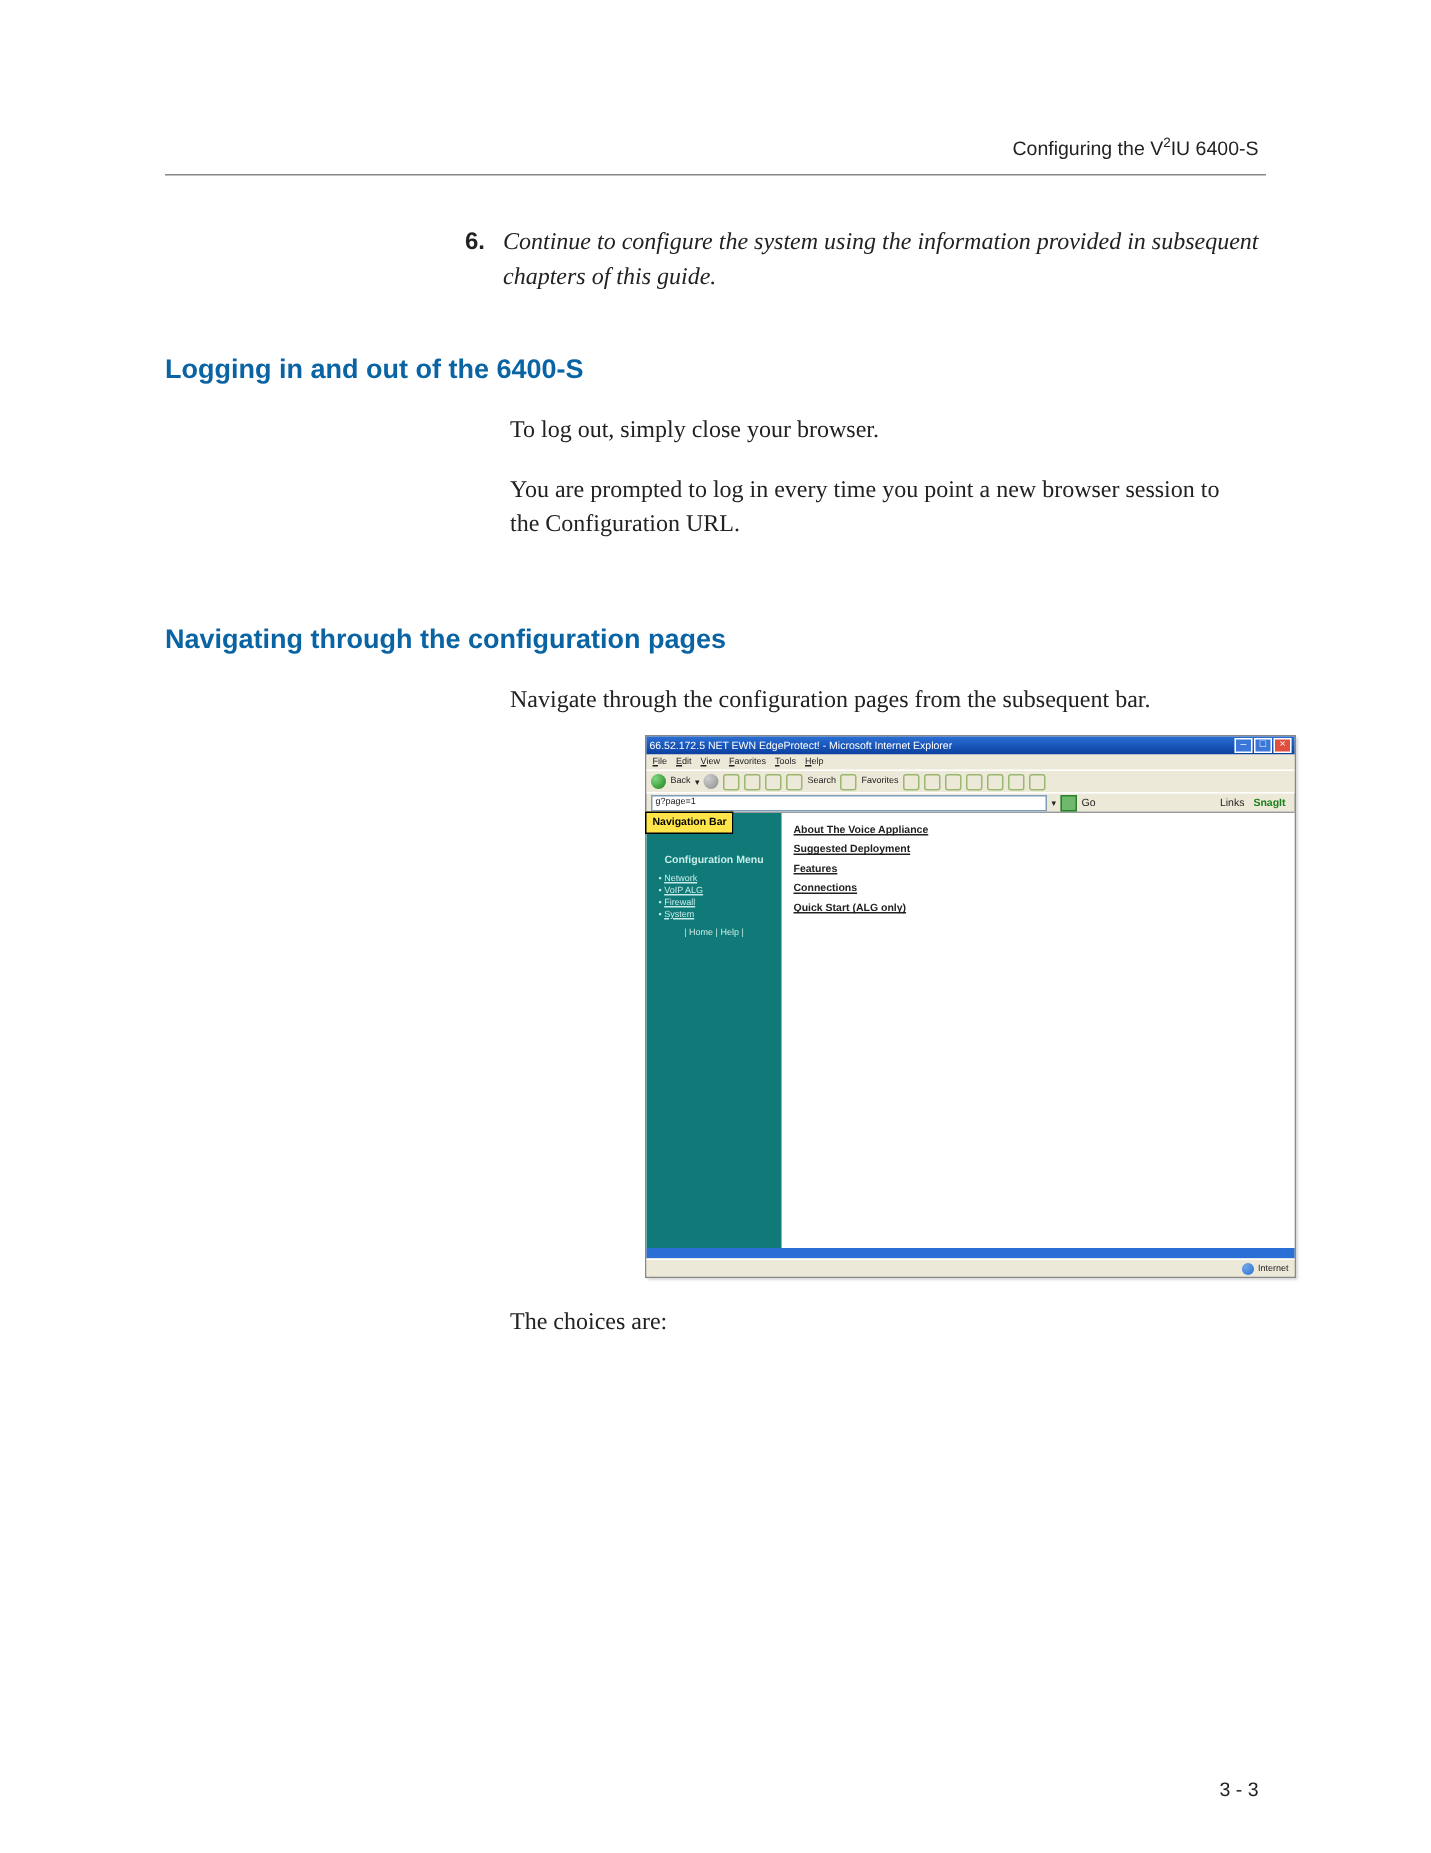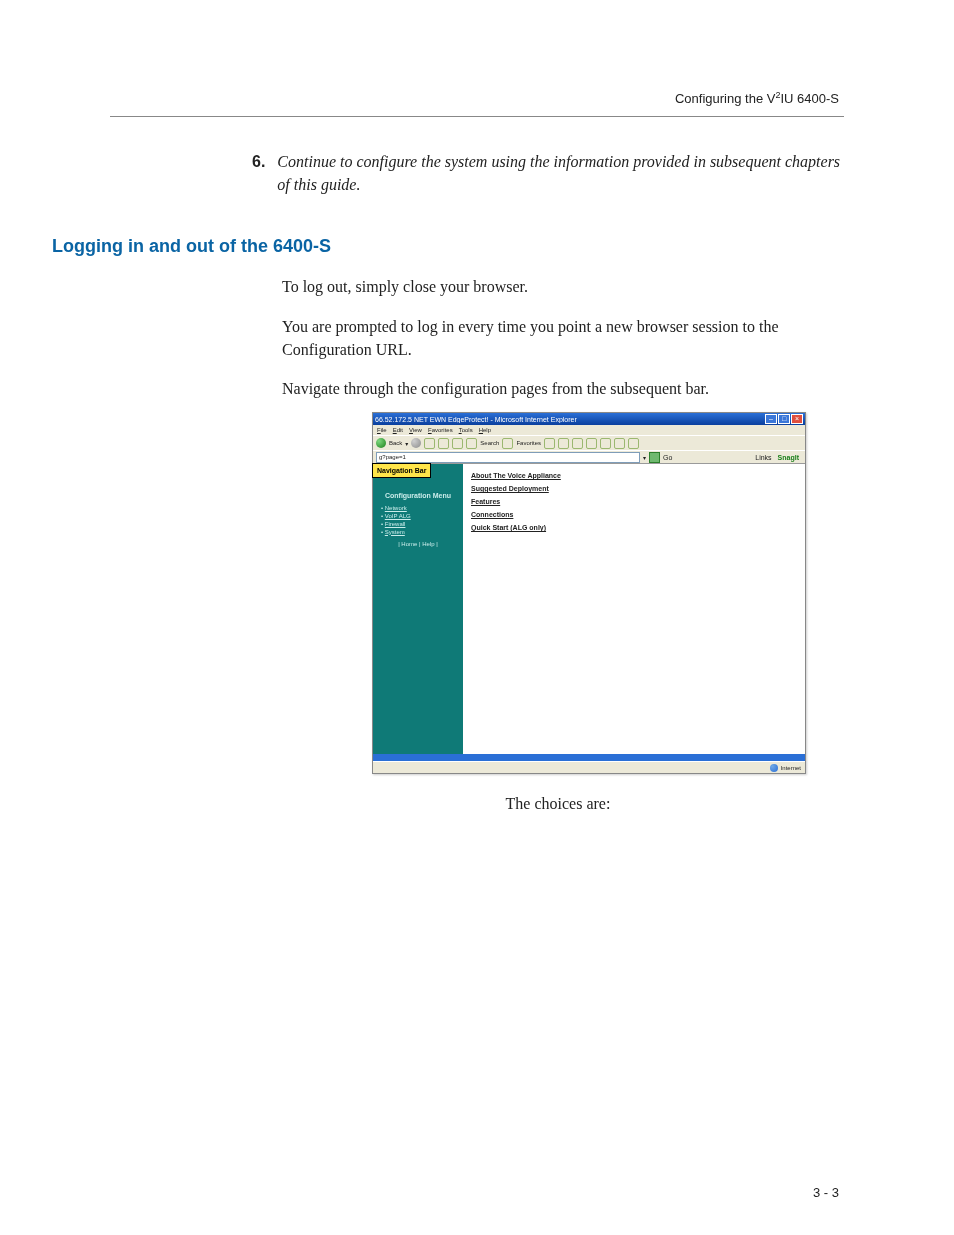--- a/index.html
+++ b/index.html
@@ -8,21 +8,21 @@
     background: #fff;
     width: 954px;
     font-family: "Times New Roman", Times, serif;
     color: #222;
   }
   .page {
     position: relative;
     width: 954px;
     height: 1235px;
     box-sizing: border-box;
-    padding: 80px 110px 0 52px;
+    padding: 80px 110px 0 110px;
   }
   .header-line {
     position: absolute;
     top: 116px;
     left: 110px;
     right: 110px;
     border-top: 1px solid #888;
   }
   .header-text {
     position: absolute;
@@ -247,20 +247,21 @@
   <div class="body">
     <div class="list-item">
       <div class="list-num">6.</div>
       <div class="list-body">Continue to configure the system using the information provided in subsequent chapters of this guide.</div>
     </div>
 
     <h2 class="section">Logging in and out of the 6400-S</h2>
     <p class="section-para">To log out, simply close your browser.</p>
     <p class="section-para">You are prompted to log in every time you point a new browser session to the Configuration URL.</p>
 
+    <h2 class="section" style="margin-top:55px;">Navigating through the configuration pages</h2>
     <p class="section-para">Navigate through the configuration pages from the subsequent bar.</p>
 
     <div class="shot">
       <div class="titlebar">
         <span class="title">66.52.172.5 NET EWN EdgeProtect! - Microsoft Internet Explorer</span>
         <span class="winbtns">
           <span class="winbtn min">–</span>
           <span class="winbtn max">□</span>
           <span class="winbtn close">×</span>
         </span>
@@ -325,17 +326,17 @@
           <div class="ln">Quick Start (ALG only)</div>
         </div>
       </div>
       <div class="bottom-blue"></div>
       <div class="statusbar">
         <span class="zone"></span>
         <span>Internet</span>
       </div>
     </div>
 
-    <p class="section-para" style="margin-top:18px;text-align:center;">The choices are:</p>
+    <p class="section-para" style="margin-top:18px;">The choices are:</p>
   </div>
 
   <div class="footer-page">3 - 3</div>
 </div>
 
 </body></html>

